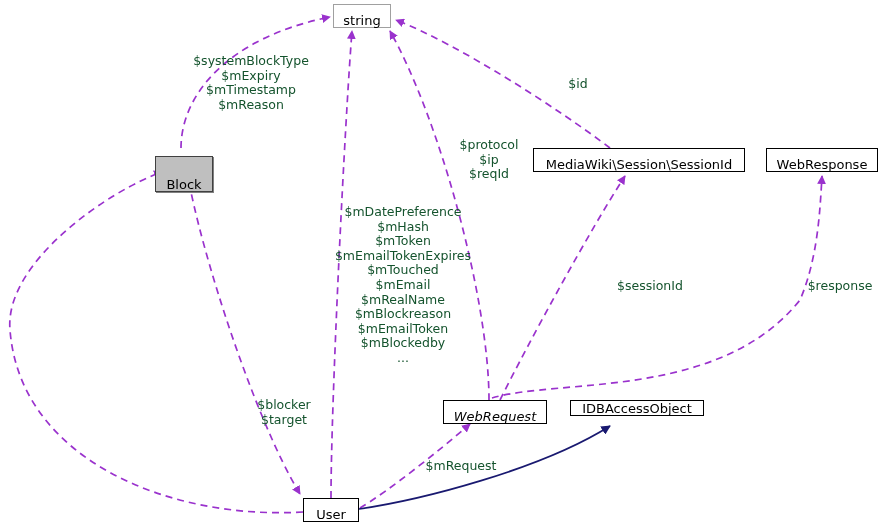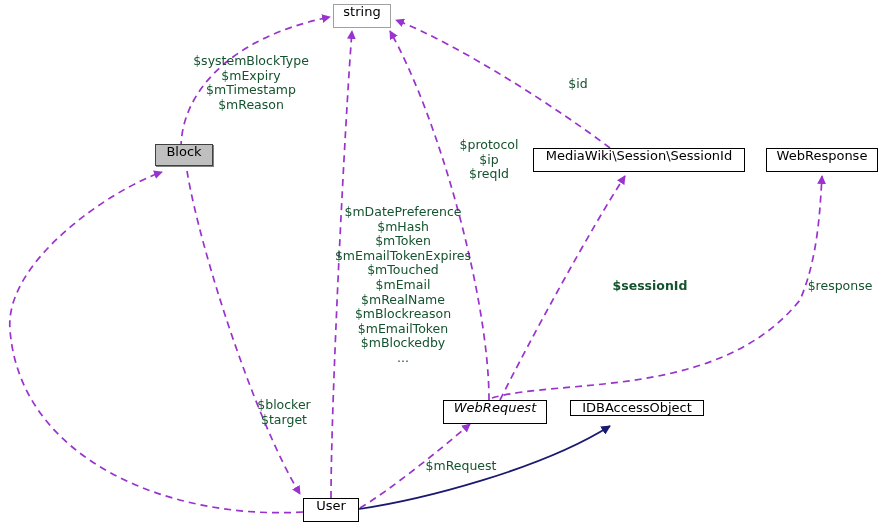--- a/index.html
+++ b/index.html
@@ -19,21 +19,21 @@
     position: absolute;
     left: 0;
     top: 0;
     width: 886px;
     height: 531px;
   }
   .node {
     position: absolute;
     box-sizing: border-box;
     display: flex;
-    align-items: flex-start;
+    align-items: flex-end;
     justify-content: center;
     background: #ffffff;
     border: 1px solid #000000;
     font-size: 13px;
     color: #000000;
     white-space: nowrap;
     line-height: 1;
   }
   .node.highlight {
     background: #bfbfbf;
@@ -91,21 +91,21 @@
       <path d="M 360,508 C 390,490 440,450 470,424"></path>
     </g>
 
     <path d="M 359,509 C 420,500 540,470 610,426" fill="none" stroke="#191970" stroke-width="1.7" marker-end="url(#arrow-inherit)"></path>
   </svg>
 
   <div class="node plain-border" style="left:333px;top:4px;width:58px;height:24px;">
     <span>string</span>
   </div>
 
-  <div class="node highlight" style="left:155px;top:144px;width:58px;height:22px;">
+  <div class="node highlight" style="left:155px;top:156px;width:58px;height:36px;">
     <span>Block</span>
   </div>
 
   <div class="node" style="left:533px;top:148px;width:212px;height:24px;">
     <span>MediaWiki\Session\SessionId</span>
   </div>
 
   <div class="node" style="left:766px;top:148px;width:112px;height:24px;">
     <span>WebResponse</span>
   </div>
@@ -138,21 +138,21 @@
 $mToken
 $mEmailTokenExpires
 $mTouched
 $mEmail
 $mRealName
 $mBlockreason
 $mEmailToken
 $mBlockedby
 ...</div>
 
-  <div class="edge-label center" style="left:650px;top:279px;font-weight:bold;">$sessionId</div>
+  <div class="edge-label center" style="left:650px;top:279px;">$sessionId</div>
 
   <div class="edge-label center" style="left:840px;top:279px;">$response</div>
 
 
   <div class="edge-label center" style="left:284px;top:398px;">$blocker
 $target</div>
 
   <div class="edge-label center" style="left:461px;top:459px;">$mRequest</div>
 
 </div>

